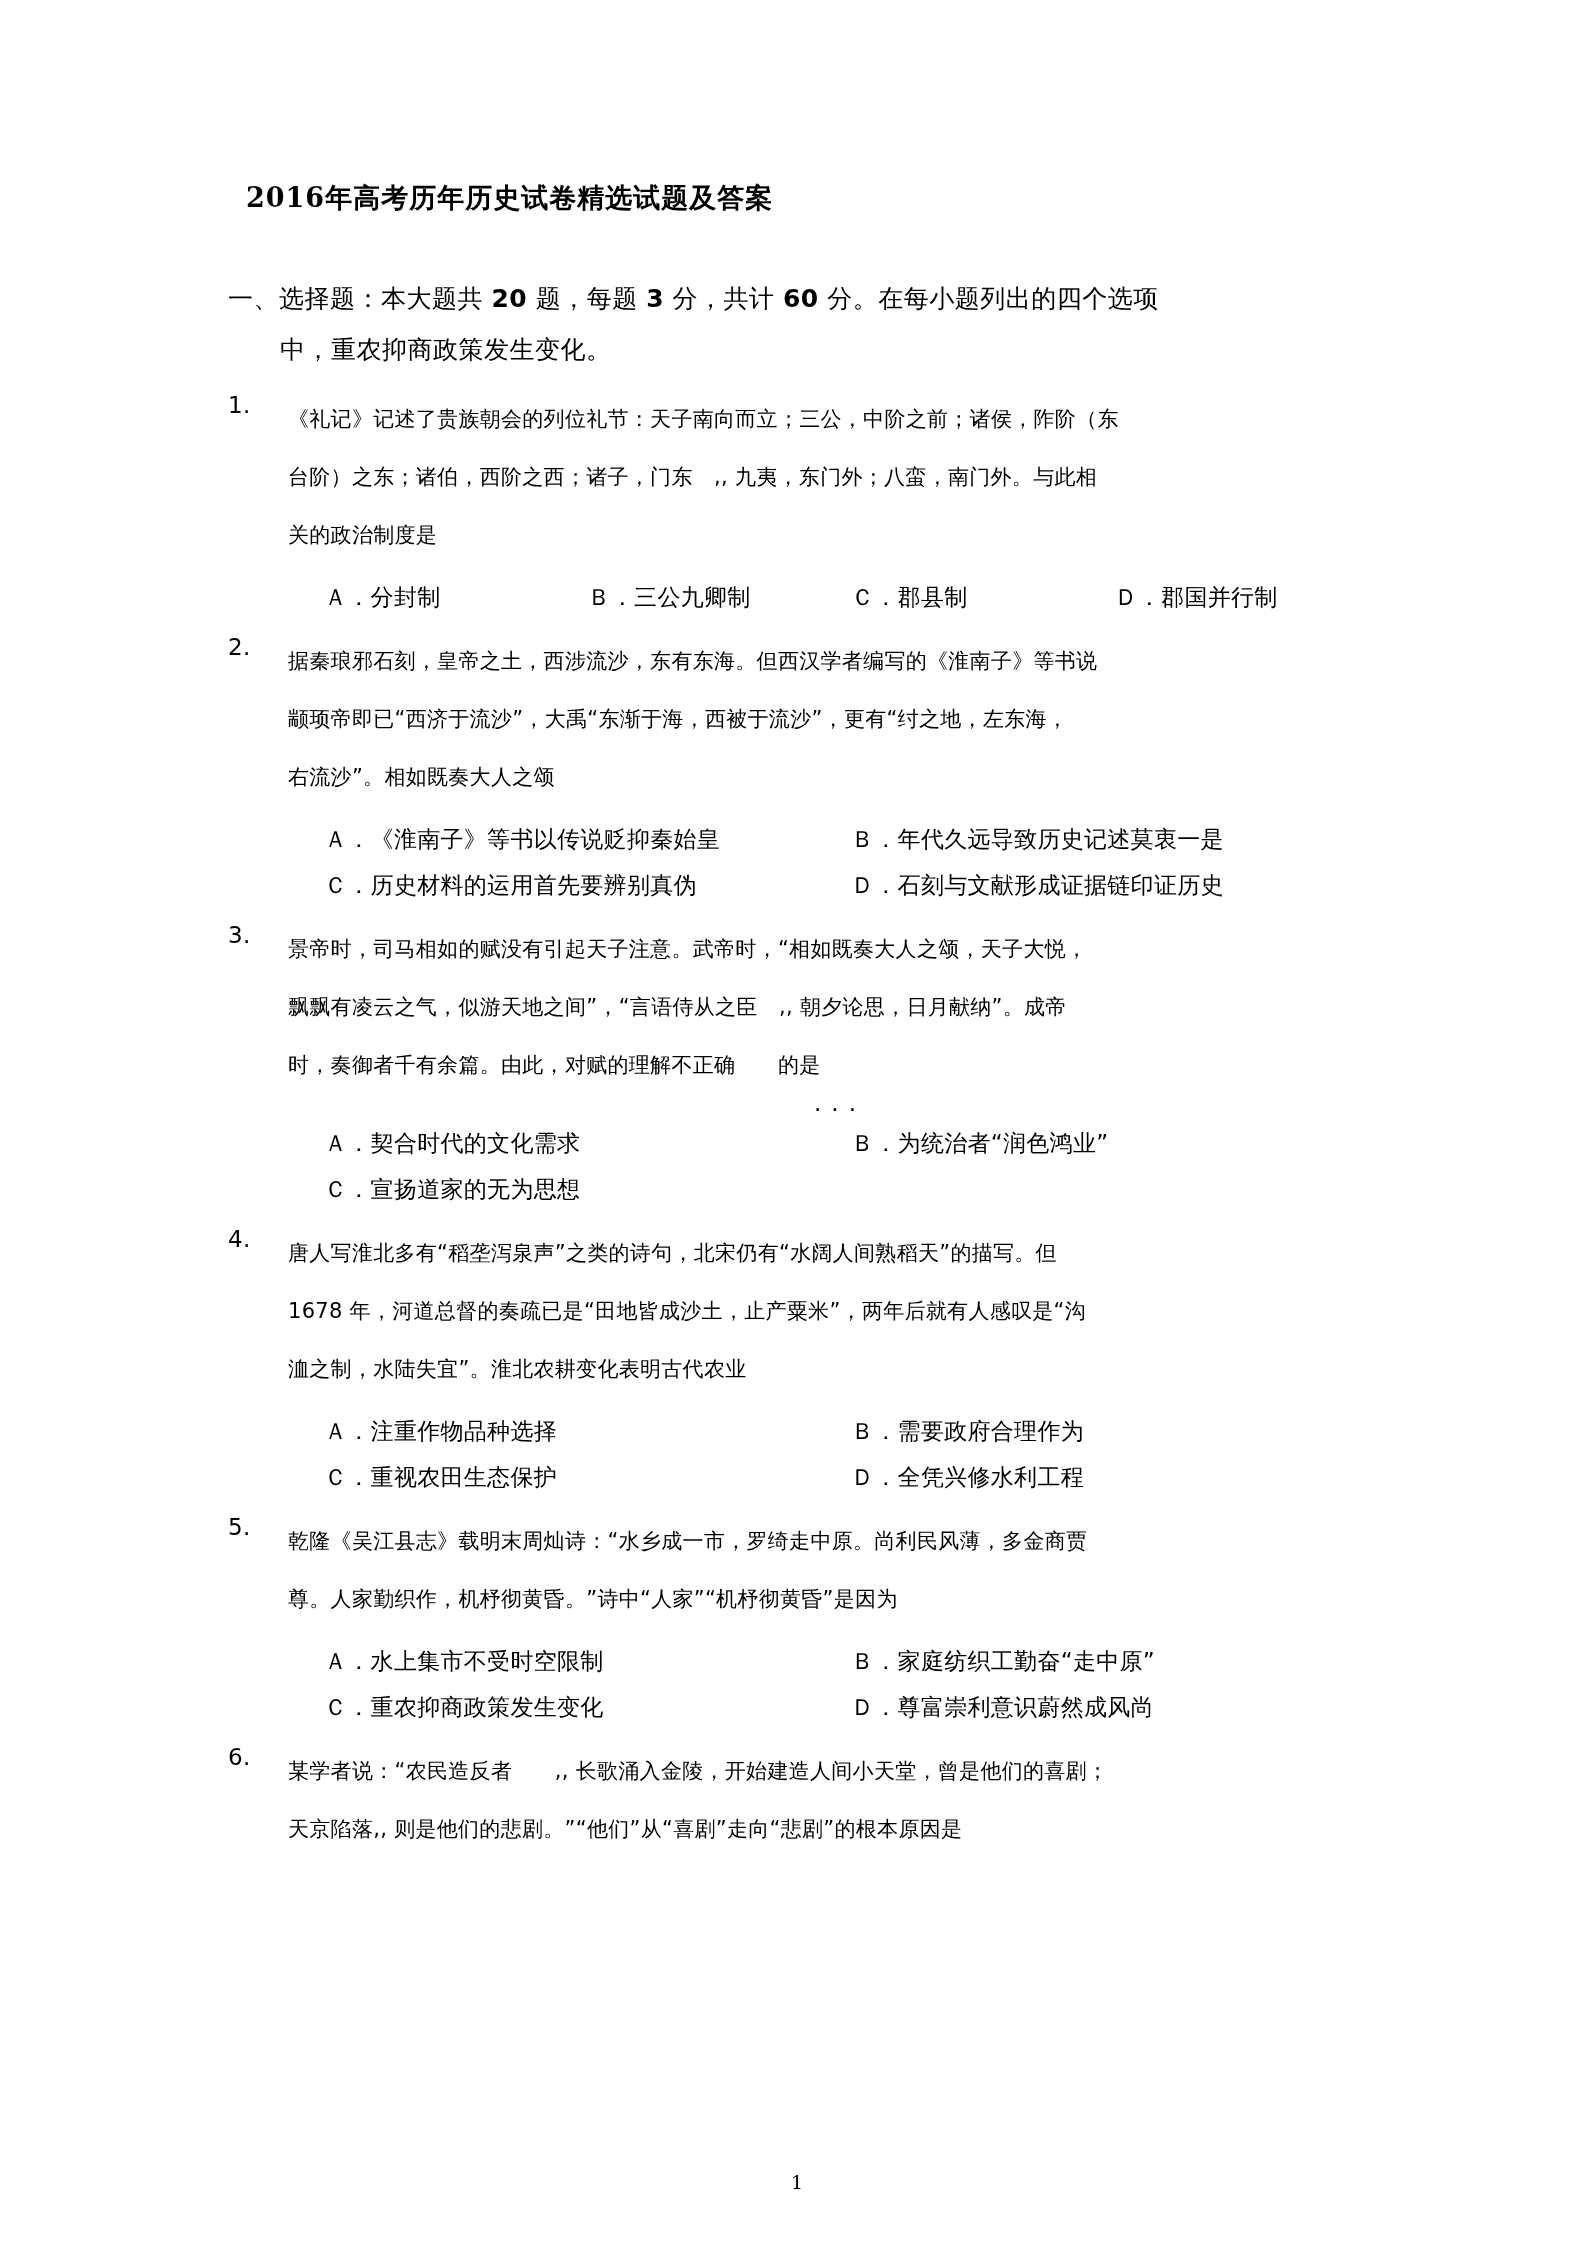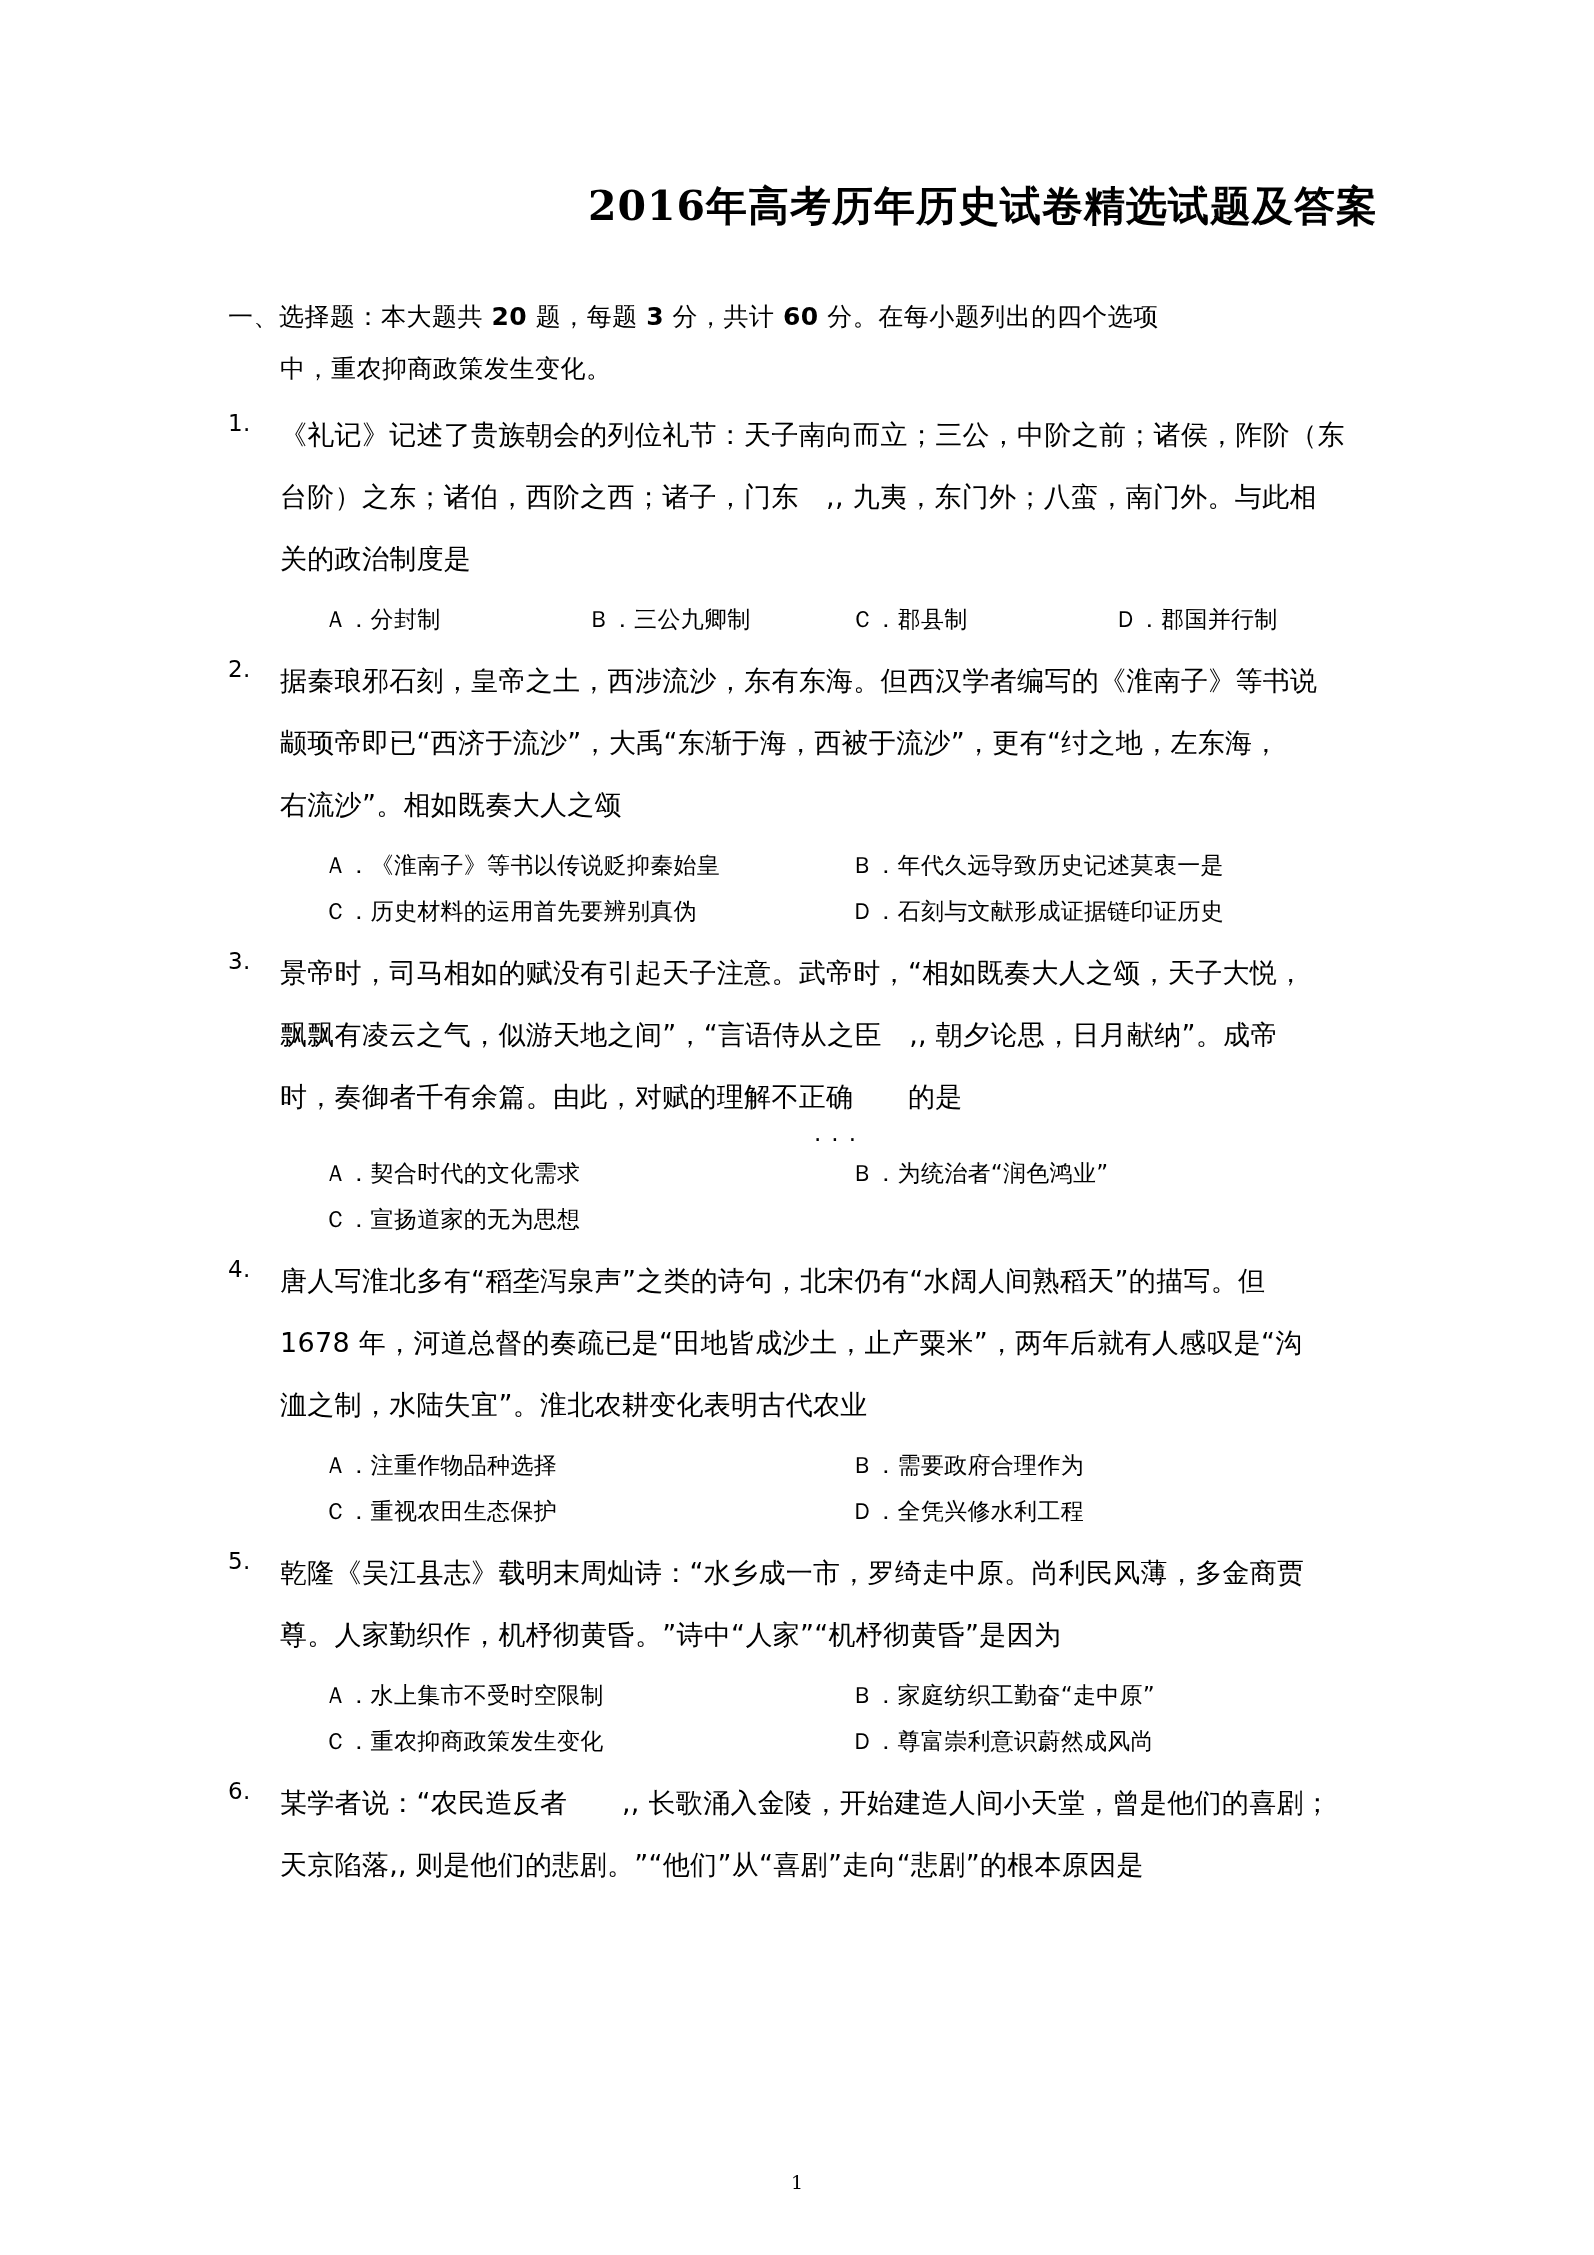--- a/index.html
+++ b/index.html
@@ -19,26 +19,26 @@
     overflow: hidden;
   }
   .content {
     position: absolute;
     left: 228px;
     top: 180px;
     width: 1150px;
   }
   .doc-title {
     font-family: "DejaVu Serif", "Liberation Serif", serif;
-    font-size: 41px;
+    font-size: 27px;
     font-weight: bold;
     letter-spacing: 1px;
     margin: 0 0 58px 0;
     line-height: 1.3;
-    text-align: right;
+    text-align: left;
     padding-left: 18px;
   }
   .section-head {
     font-size: 25px;
     line-height: 2.05;
     margin: 0 0 6px 0;
     letter-spacing: 0.5px;
     font-family: "DejaVu Sans", "Liberation Sans", sans-serif;
   }
   .section-head .b {
@@ -62,22 +62,22 @@
     width: 44px;
     flex: 0 0 44px;
     text-align: left;
     font-size: 23px;
     line-height: 2.0;
   }
   .q-body {
     flex: 1 1 auto;
   }
   .q-body p {
-    margin: 8px;
-    font-size: 27px;
+    margin: 16px;
+    font-size: 21px;
     line-height: 2.0;
   }
   .opts {
     padding-left: 44px;
     margin-top: 2px;
   }
   .opt-row {
     display: flex;
     font-size: 23px;
     line-height: 2.0;

